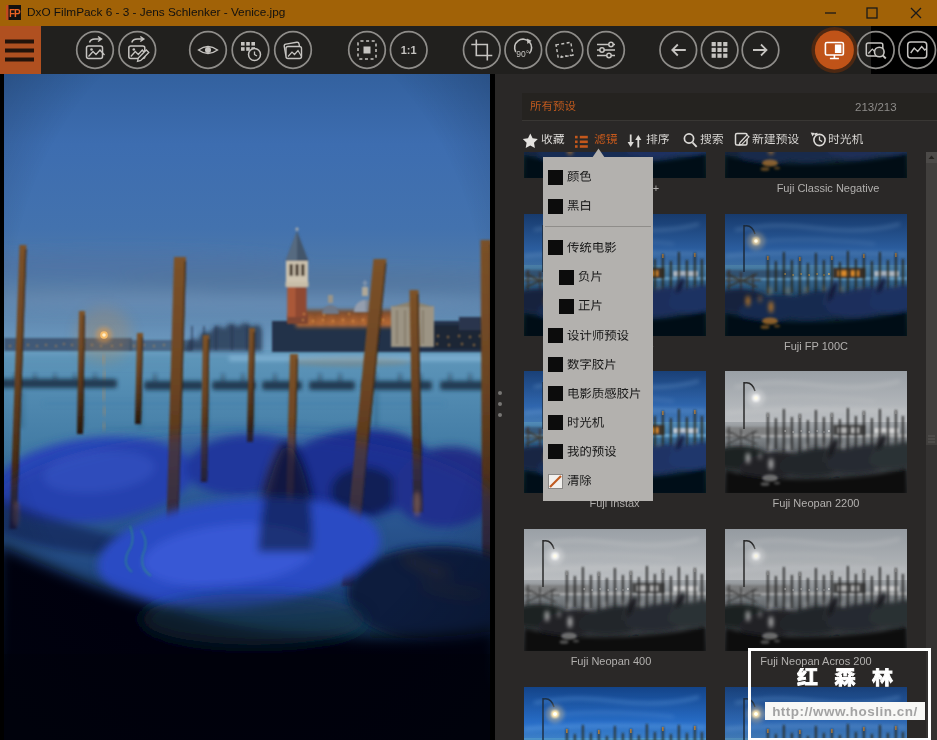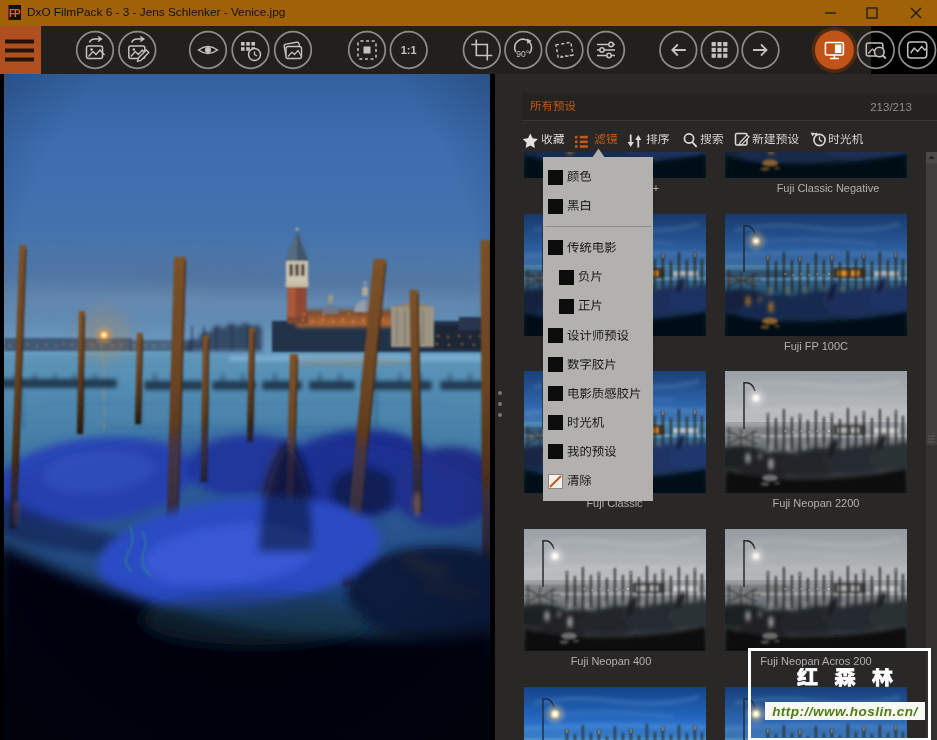--- a/index.html
+++ b/index.html
@@ -560,21 +560,21 @@
 <div id="panel">
     <div id="phead"></div>
     <svg class="abs" style="left:34.5px;top:27.0px;" width="46.0" height="12.7">
       <g transform="scale(0.1150)" fill="#c05a1e">
         <use href="#g6240" x="0"></use>
         <use href="#g6709" x="100"></use>
         <use href="#g9884" x="200"></use>
         <use href="#g8bbe" x="300"></use>
       </g>
     </svg>
-    <div class="abs" style="left:360px;top:26.5px;width:72px;text-align:center;font-size:11.5px;color:#8e8c8a">213/213</div>
+    <div class="abs" style="left:360px;top:26.5px;width:72px;text-align:left;font-size:11.5px;color:#8e8c8a">213/213</div>
     <svg class="abs" style="left:0;top:0" width="442" height="160" viewBox="0 0 442 160">
       <path d="M35.3 59.5 l2.3 4.7 5.2 0.8 -3.8 3.7 0.9 5.2 -4.6 -2.5 -4.6 2.5 0.9 -5.2 -3.8 -3.7 5.2 -0.8 z" fill="#e4e2df"></path>
       <rect x="80" y="61.8" width="2.6" height="2.6" fill="#c4581c"></rect>
       <rect x="84.8" y="61.8" width="8" height="2.6" fill="#c4581c"></rect>
       <rect x="80" y="66.5" width="2.6" height="2.6" fill="#c4581c"></rect>
       <rect x="84.8" y="66.5" width="8" height="2.6" fill="#c4581c"></rect>
       <rect x="80" y="71.2" width="2.6" height="2.6" fill="#c4581c"></rect>
       <rect x="84.8" y="71.2" width="8" height="2.6" fill="#c4581c"></rect>
       <g stroke="#dcdad7" stroke-width="1.8" fill="#dcdad7">
         <path d="M135.7 60.5 v9" fill="none"></path>
@@ -645,21 +645,21 @@
         <use href="#tsc"></use>
       </svg></div>
     <div class="tlab" style="left:28.5px;top:265.7px">Fuji Instax Wide</div>
     <div class="tlab" style="left:230.0px;top:265.7px">Fuji FP 100C</div>
     <div class="thumb" style="left:28.5px;top:297.3px;"><svg width="182" height="122" style="filter:brightness(1.1);">
         <use href="#tsc"></use>
       </svg></div>
     <div class="thumb" style="left:230.0px;top:297.3px;"><svg width="182" height="122">
         <use href="#tscg"></use>
       </svg></div>
-    <div class="tlab" style="left:28.5px;top:423.3px">Fuji Classic</div>
+    <div class="tlab" style="left:28.5px;top:423.3px">Fuji Instax</div>
     <div class="tlab" style="left:230.0px;top:423.3px">Fuji Neopan 2200</div>
     <div class="thumb" style="left:28.5px;top:454.9px;"><svg width="182" height="122">
         <use href="#tscg"></use>
       </svg></div>
     <div class="thumb" style="left:230.0px;top:454.9px;"><svg width="182" height="122" style="filter:brightness(0.97);">
         <use href="#tscg"></use>
       </svg></div>
     <div class="tlab" style="left:25px;top:580.9px">Fuji Neopan 400</div>
     <div class="tlab" style="left:230.0px;top:580.9px">Fuji Neopan Acros 200</div>
     <div class="thumb" style="left:28.5px;top:612.5px;"><svg width="182" height="122" style="filter:brightness(1.15) saturate(1.2);">
@@ -918,12 +918,12 @@
 <div class="abs" style="left:545px;top:226.4px;width:106px;height:1px;background:#8f8d8a"></div>
 <div class="abs" style="left:748px;top:647.5px;width:183px;height:93px;border:3px solid #fff"></div>
 <svg class="abs" style="left:797.0px;top:668.3px;" width="112.5" height="23.1">
     <g transform="scale(0.2100)" fill="#fff" stroke="#fff" stroke-width="5.0">
       <use href="#b7ea2" x="0"></use>
       <use href="#b68ee" x="179"></use>
       <use href="#b6797" x="357"></use>
     </g>
   </svg>
 <div class="abs" style="left:765px;top:702px;width:160px;height:18px;background:#f8f8f6"></div>
-<div class="abs" style="left:765px;top:703.5px;width:160px;text-align:center;font-size:13.5px;font-weight:bold;font-style:italic;color:#4d7c0f;letter-spacing:0.5px">http://www.hoslin.cn/</div>
+<div class="abs" style="left:765px;top:703.5px;width:160px;text-align:center;font-size:13.5px;font-weight:bold;color:#a3a3a3;letter-spacing:0.5px">http://www.hoslin.cn/</div>
 </body></html>

